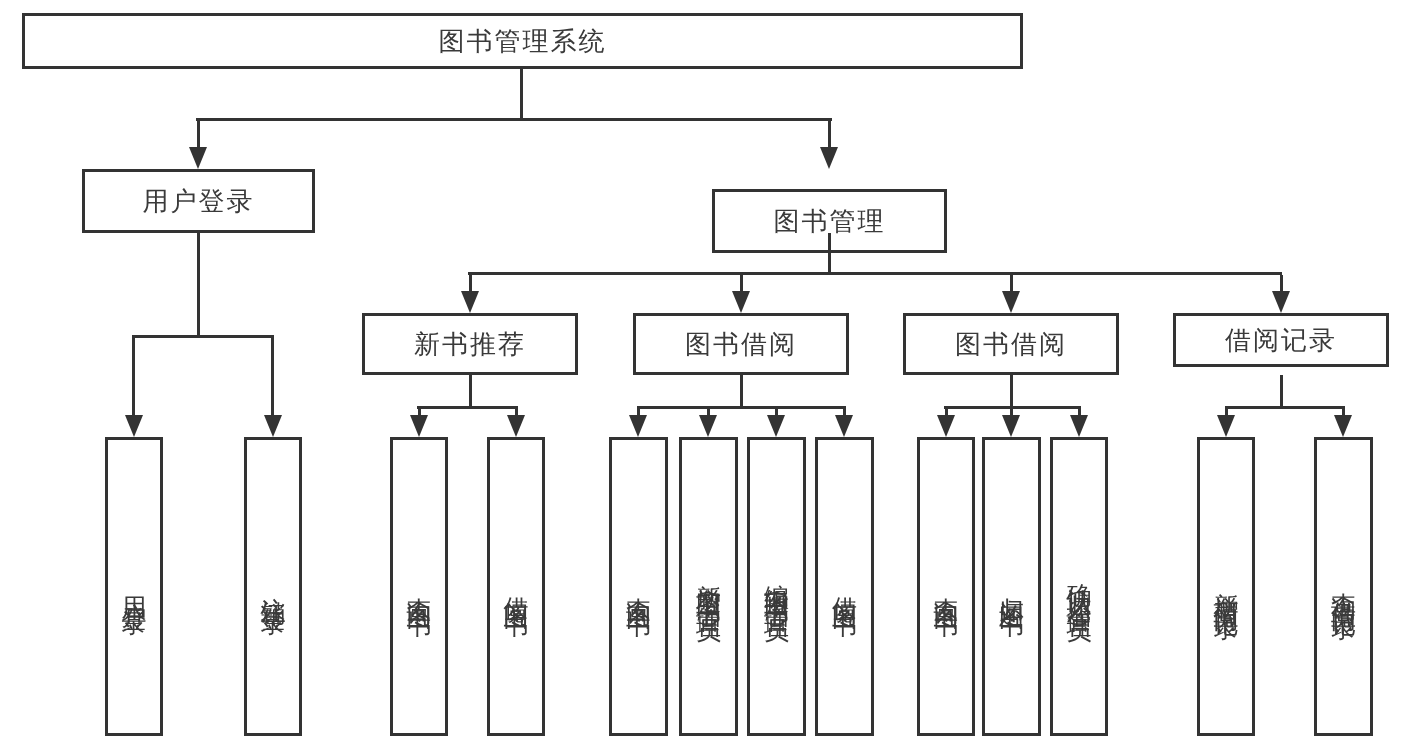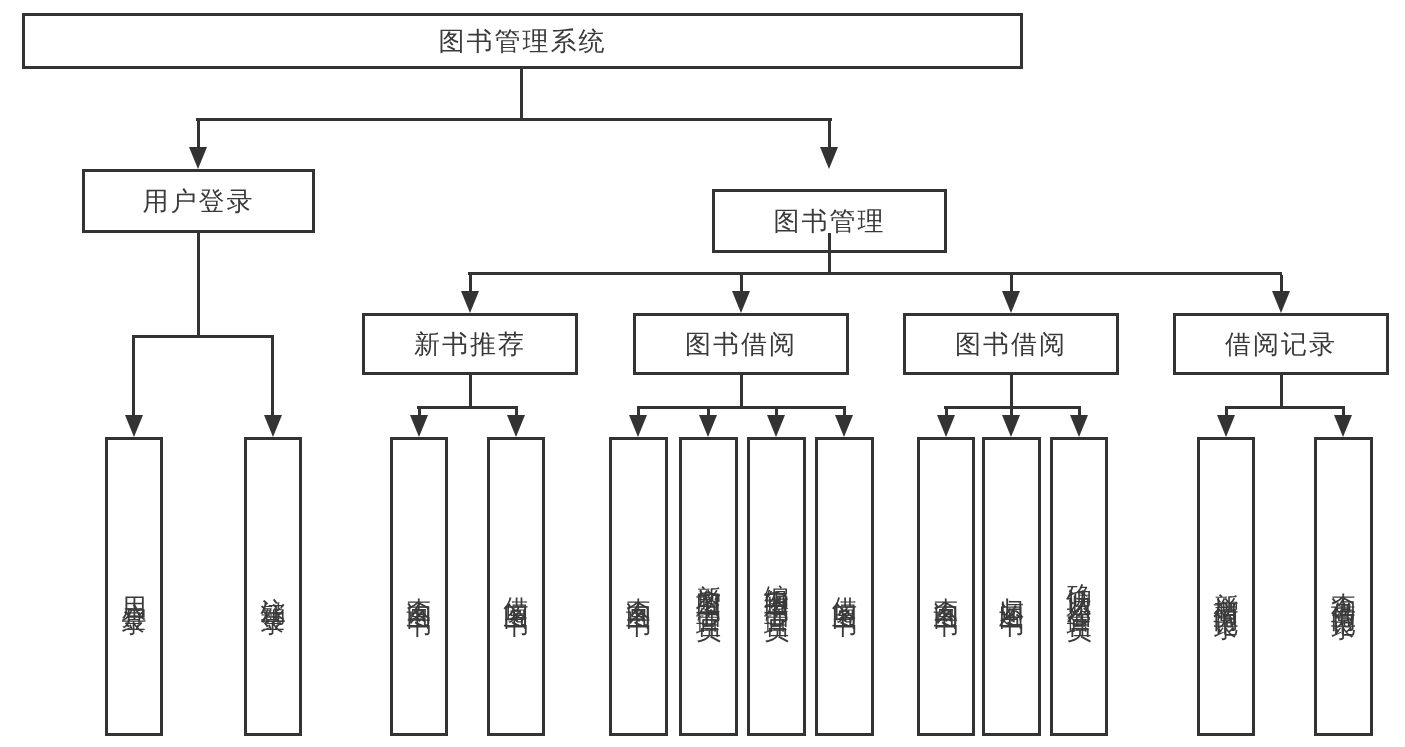--- a/index.html
+++ b/index.html
@@ -97,21 +97,21 @@
 
   <div class="box" style="left:633px; top:313px; width:216px; height:62px;">
     <span class="hlabel">图书借阅</span>
   </div>
   <div class="box" style="left:362px; top:313px; width:216px; height:62px;">
     <span class="hlabel">新书推荐</span>
   </div>
   <div class="box" style="left:903px; top:313px; width:216px; height:62px;">
     <span class="hlabel">图书借阅</span>
   </div>
-  <div class="box" style="left:1173px; top:313px; width:216px; height:62px;">
+  <div class="box" style="left:1173px; top:313px; width:216px; height:54px;">
     <span class="hlabel">借阅记录</span>
   </div>
 
   <div class="ln" style="left:469px; top:375px; width:3px; height:31px;"></div>
   <div class="ln" style="left:417px; top:406px; width:101px; height:3px;"></div>
   <div class="ln" style="left:418px; top:409px; width:3px; height:10px;"></div>
   <div class="arrow" style="left:410px; top:415px;"></div>
   <div class="ln" style="left:515px; top:409px; width:3px; height:10px;"></div>
   <div class="arrow" style="left:507px; top:415px;"></div>
 

